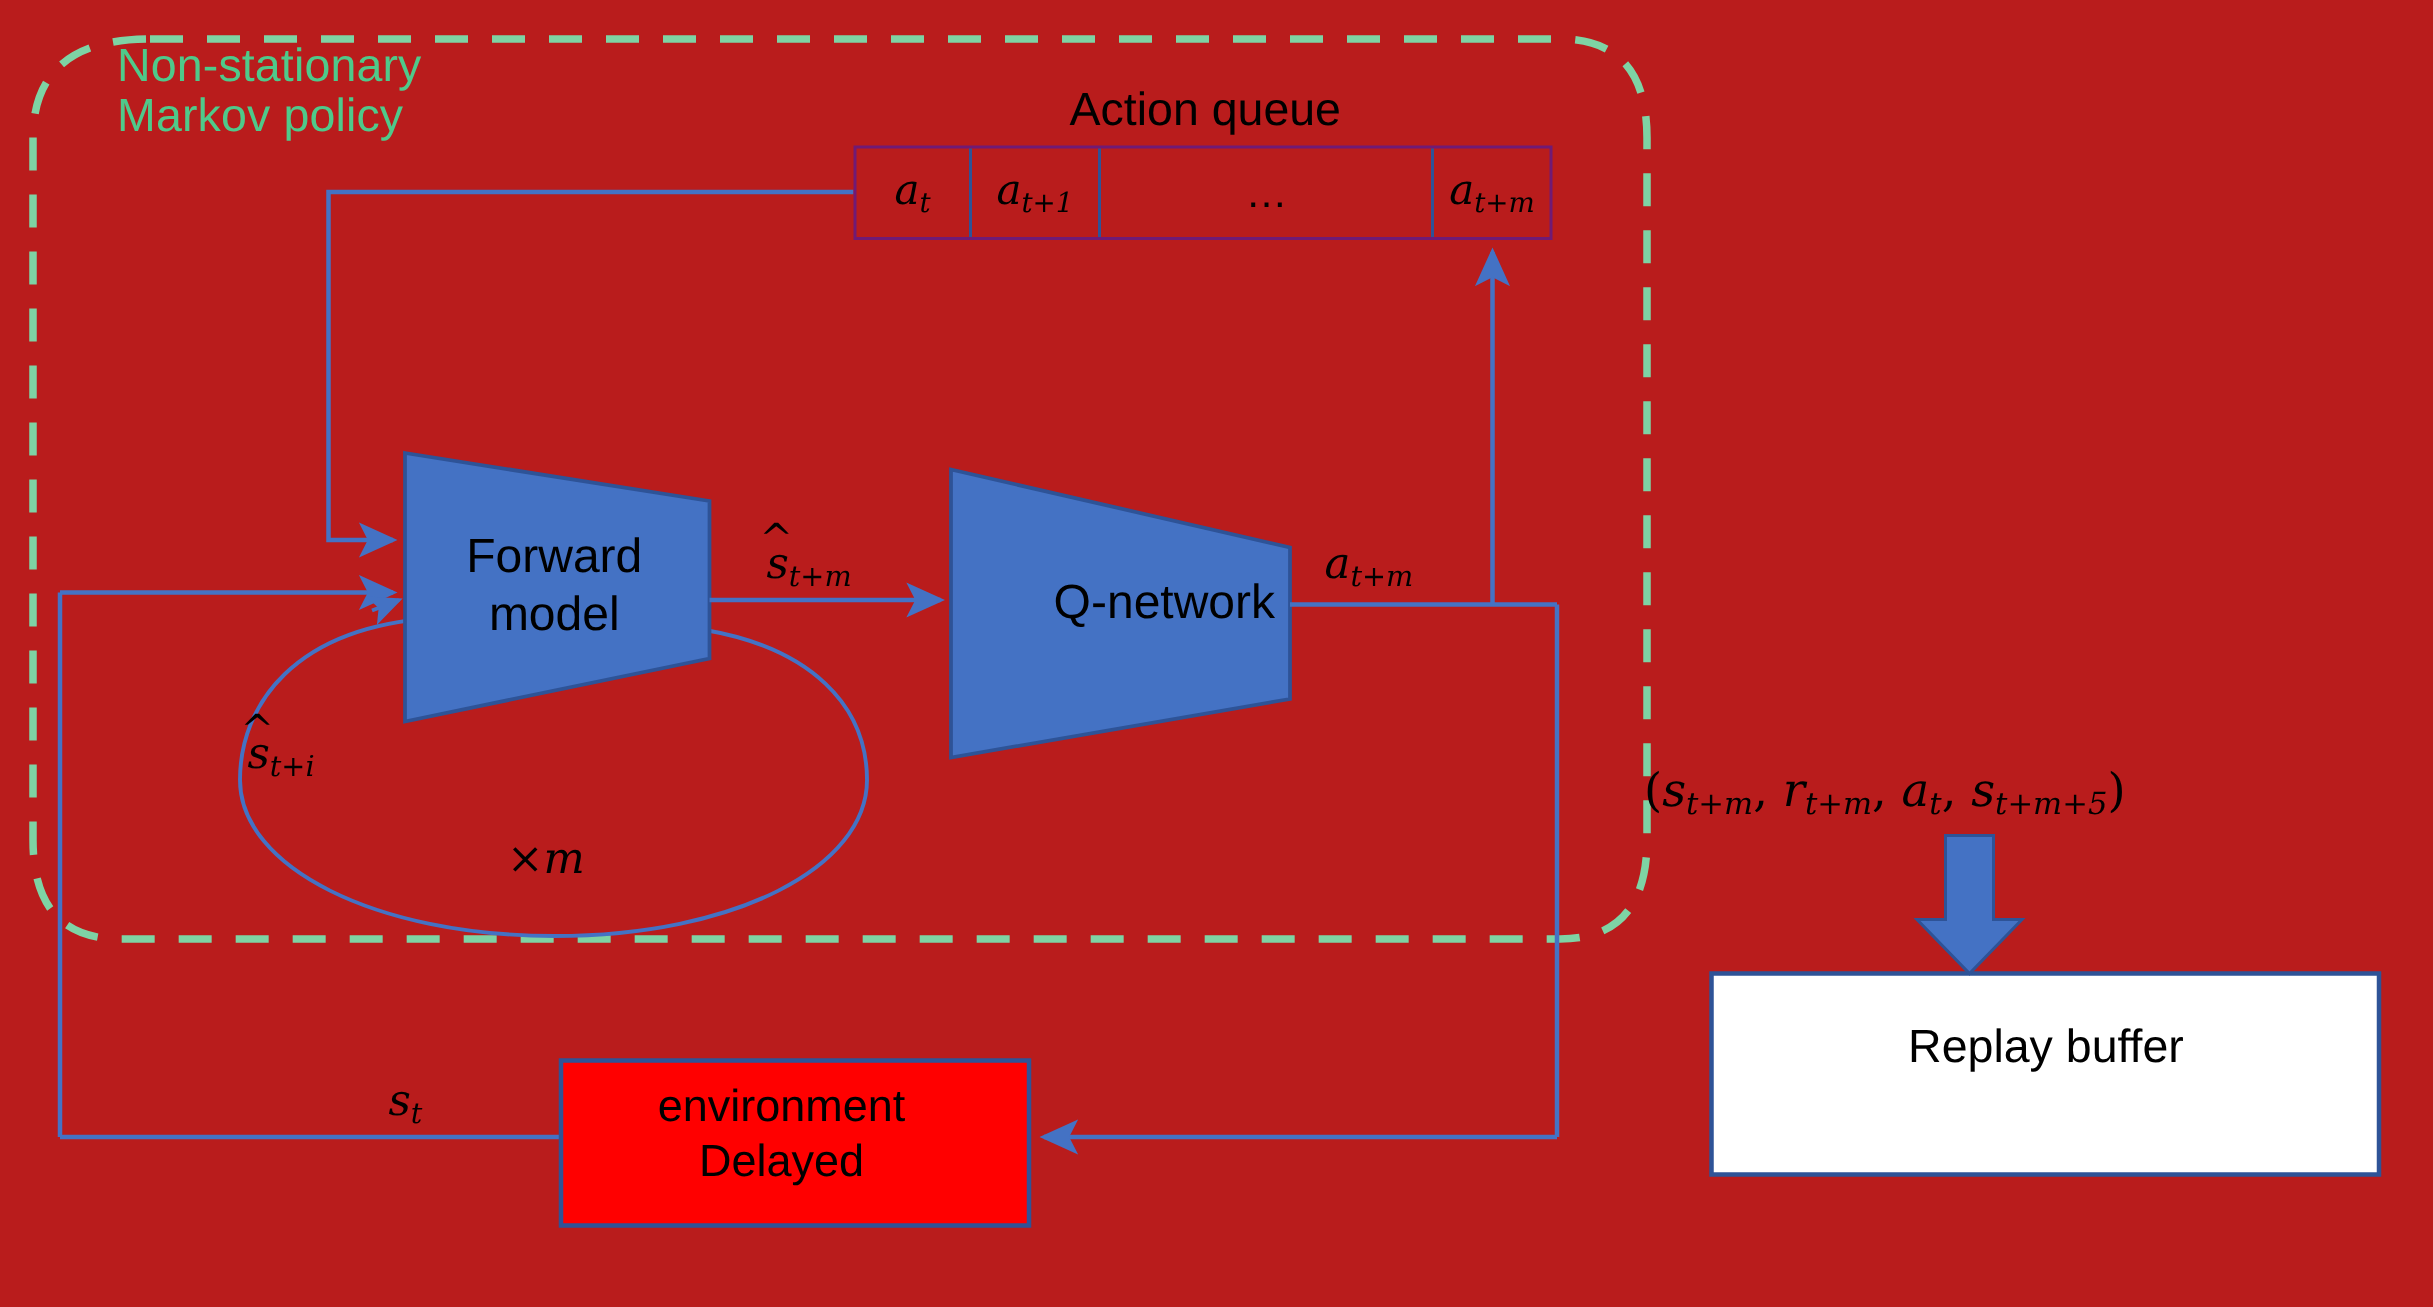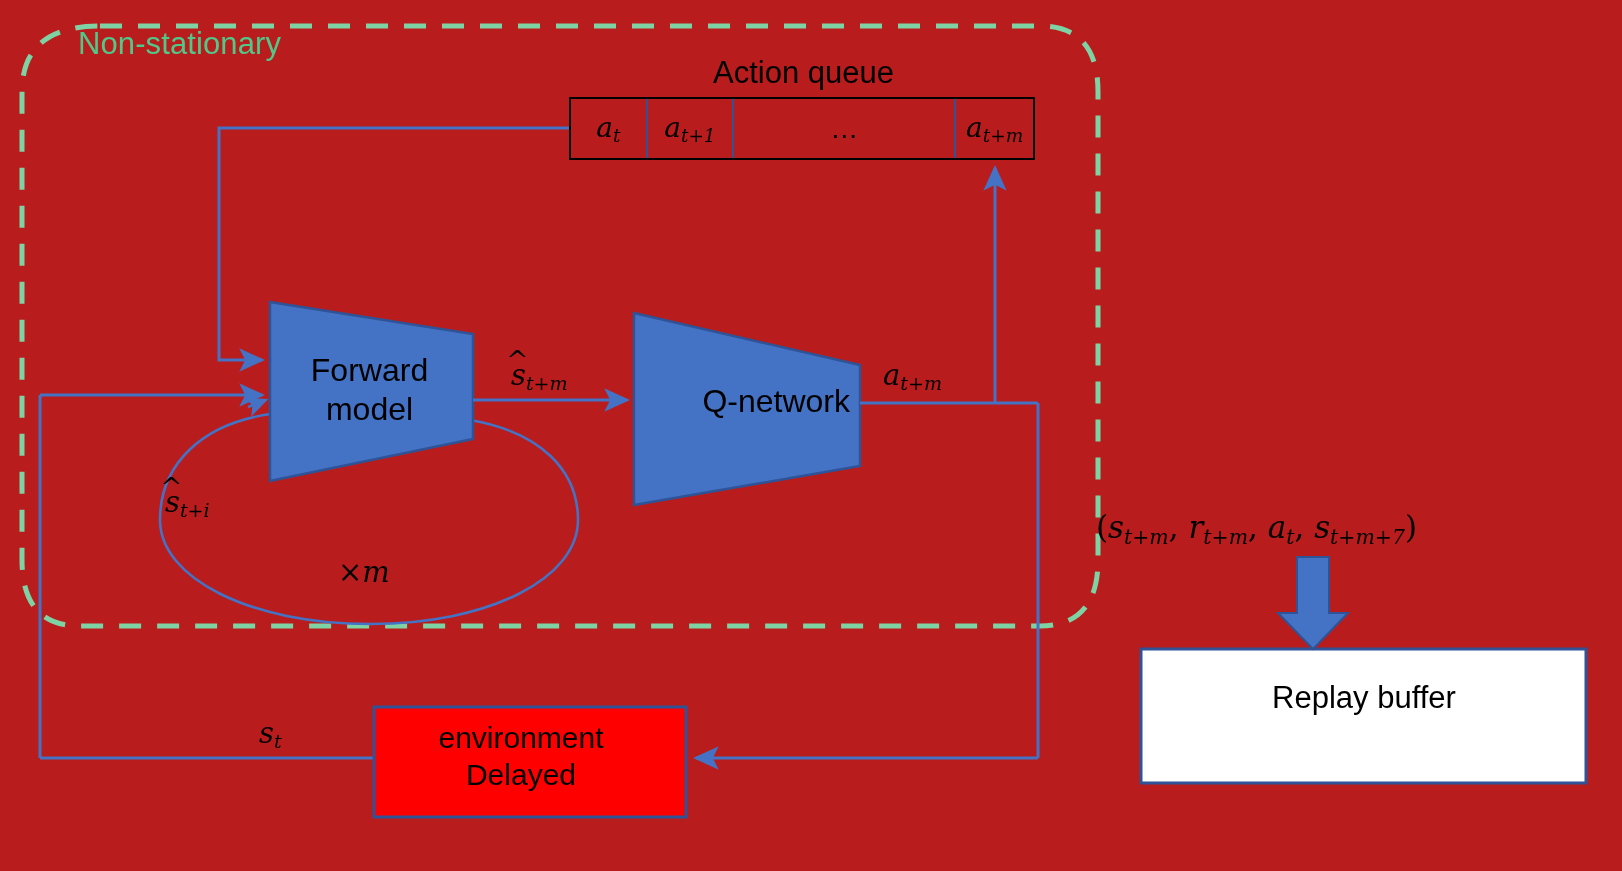--- a/index.html
+++ b/index.html
@@ -63,21 +63,21 @@
     left: 713px;
     top: 57px;
     font-size: 31px;
   }
   #queue-box {
     position: absolute;
     left: 569px;
     top: 97px;
     width: 466px;
     height: 63px;
-    border: 2px solid #000000;
+    border: 2px solid #701a75;
     box-sizing: border-box;
     display: flex;
   }
   #queue-box .qcell {
     border-right: 2px solid #2E5397;
     box-sizing: border-box;
     display: flex;
     align-items: center;
     justify-content: center;
     font-size: 28px;
@@ -160,20 +160,21 @@
 
     <rect x="374" y="707" width="312" height="110" fill="#FF0000" stroke="#2E5397" stroke-width="3"></rect>
 
     <rect x="1141" y="649" width="445" height="134" fill="#FFFFFF" stroke="#2E5397" stroke-width="3"></rect>
 
     <polygon points="1297,557 1329,557 1329,613 1348,613 1313,649 1278,613 1297,613" fill="#4472C4" stroke="#2E5397" stroke-width="2"></polygon>
   </svg>
 
   <div class="lbl" id="policy-title">
     <div>Non-stationary</div>
+    <div>Markov policy</div>
   </div>
 
   <div class="lbl" id="queue-title">Action queue</div>
 
   <div id="queue-box">
     <div class="qcell q0">
       <span class="math"><span>a</span><span class="sub">t</span></span>
     </div>
     <div class="qcell q1">
       <span class="math"><span>a</span><span class="sub">t+1</span></span>
@@ -210,18 +211,18 @@
     <span class="hat-wrap"><span class="hat">^</span><span>s</span></span><span class="sub">t+i</span>
   </div>
 
   <div class="lbl math" id="lbl-times-m">×m</div>
 
   <div class="lbl math" id="lbl-st">
     <span>s</span><span class="sub">t</span>
   </div>
 
   <div class="lbl math" id="lbl-tuple">
-    <span class="up">(</span><span>s</span><span class="sub">t+m</span><span class="up">,&nbsp;</span><span>r</span><span class="sub">t+m</span><span class="up">,&nbsp;</span><span>a</span><span class="sub">t</span><span class="up">,&nbsp;</span><span>s</span><span class="sub">t+m+7</span><span class="up">)</span>
+    <span class="up">(</span><span>s</span><span class="sub">t+m</span><span class="up">,&nbsp;</span><span>r</span><span class="sub">t+m</span><span class="up">,&nbsp;</span><span>a</span><span class="sub">t</span><span class="up">,&nbsp;</span><span>s</span><span class="sub">t+m+5</span><span class="up">)</span>
   </div>
 
   <div class="lbl" id="buffer-label">Replay buffer</div>
 
 </div>
 
 </body></html>

